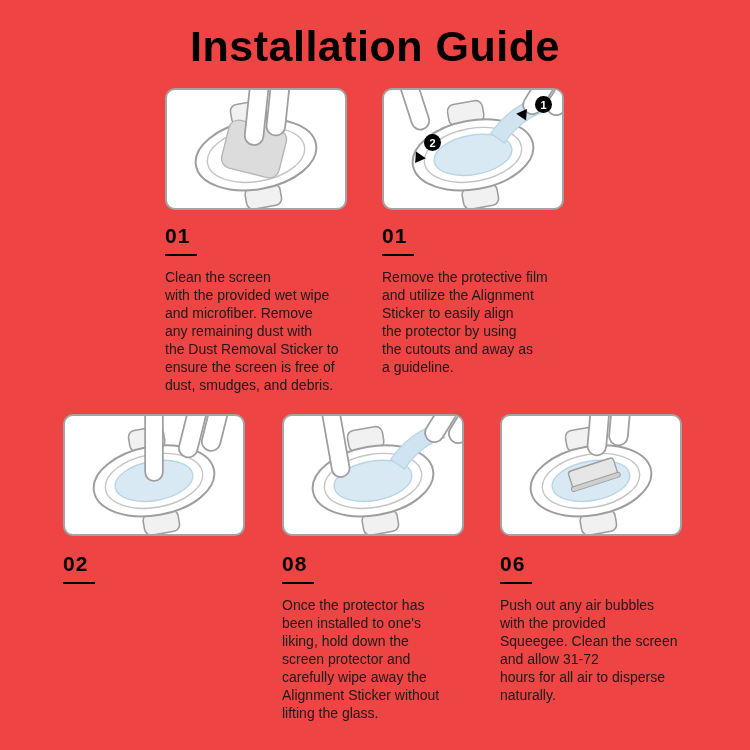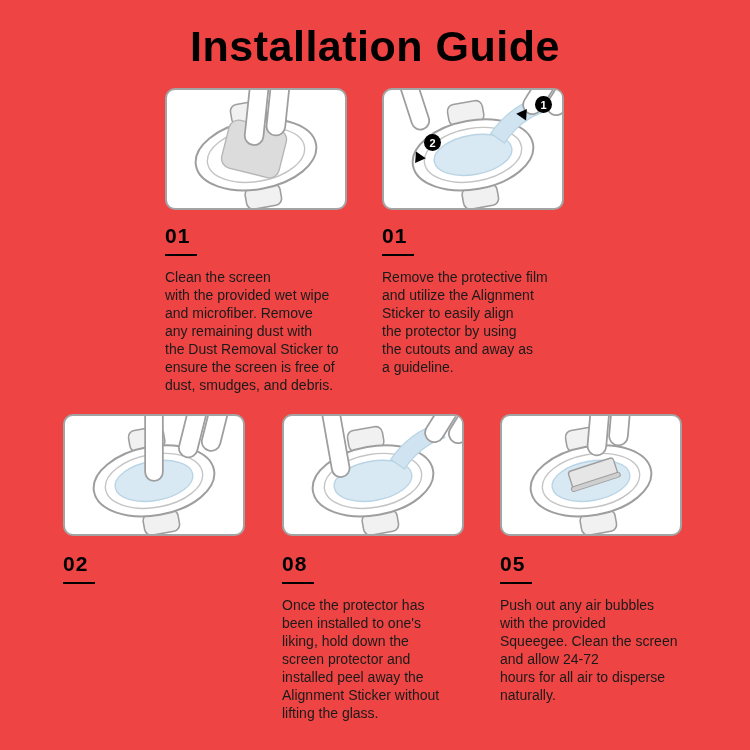--- a/index.html
+++ b/index.html
@@ -141,29 +141,29 @@
     <div class="step-rule"></div>
   </div>
 
   <div class="step" style="left:282px;top:552px">
     <div class="step-number">08</div>
     <div class="step-rule"></div>
     <div class="step-text">Once the protector has
 been installed to one's
 liking, hold down the
 screen protector and
-installed peel away the
+carefully wipe away the
 Alignment Sticker without
 lifting the glass.</div>
   </div>
 
   <div class="step" style="left:500px;top:552px">
-    <div class="step-number">05</div>
+    <div class="step-number">06</div>
     <div class="step-rule"></div>
     <div class="step-text">Push out any air bubbles
 with the provided
 Squeegee. Clean the screen
-and allow 24-72
+and allow 31-72
 hours for all air to disperse
 naturally.</div>
   </div>
 
 </div>
 
 </body></html>

